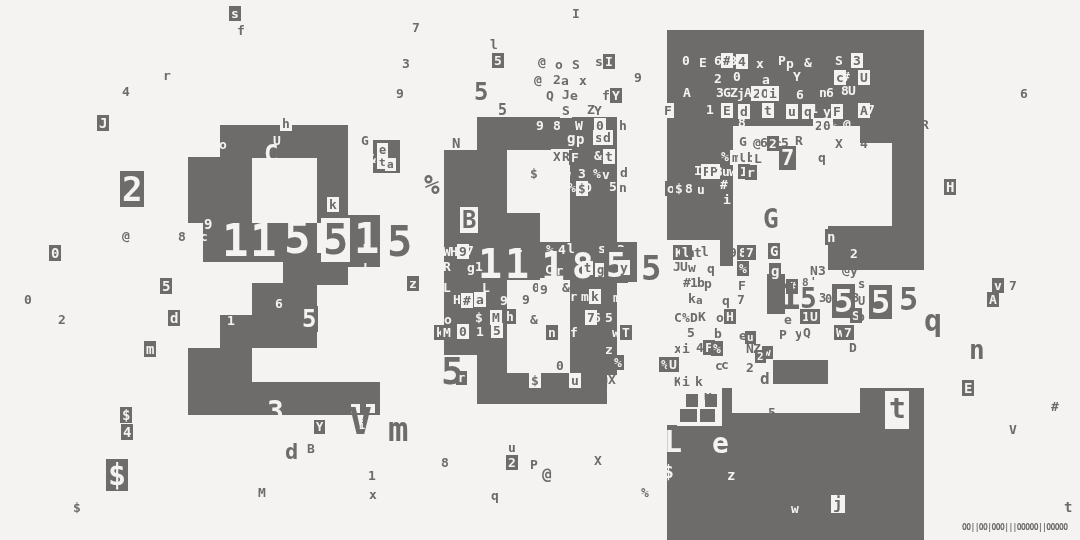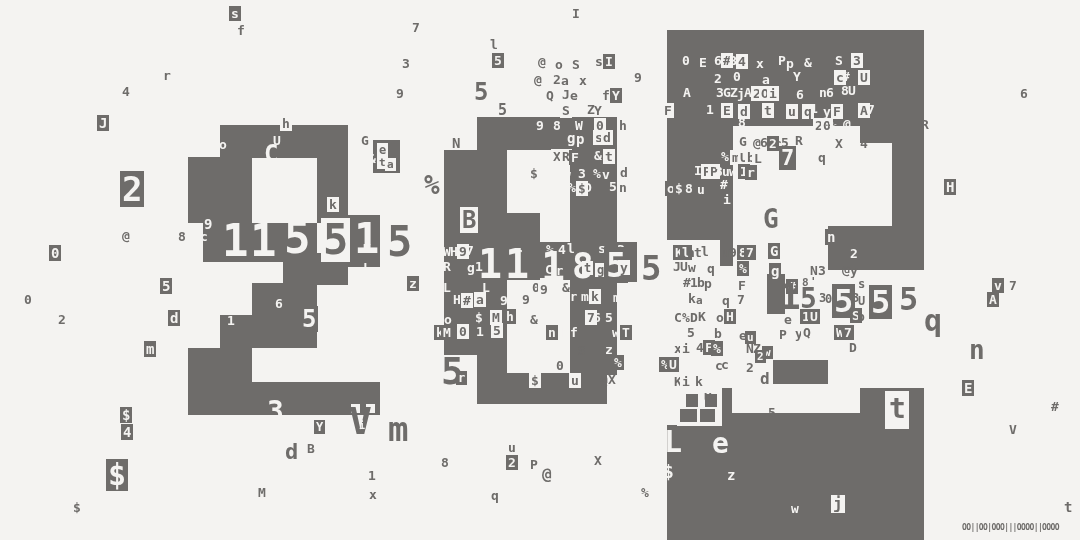--- a/index.html
+++ b/index.html
@@ -442,14 +442,14 @@
     <span class="glyph g-d" style="left: 921px; top: 118px; font-size: 13px; color: rgb(110, 108, 106);">R</span>
     <span class="glyph g-invw" style="left: 944px; top: 179px; font-size: 14px; color: rgb(244, 243, 241); background: rgb(110, 108, 106);">H</span>
     <span class="glyph g-invw" style="left: 992px; top: 278px; font-size: 13px; color: rgb(244, 243, 241); background: rgb(110, 108, 106);">v</span>
     <span class="glyph g-d" style="left: 1009px; top: 279px; font-size: 13px; color: rgb(110, 108, 106);">7</span>
     <span class="glyph g-invw" style="left: 987px; top: 292px; font-size: 13px; color: rgb(244, 243, 241); background: rgb(110, 108, 106);">A</span>
     <span class="glyph g-d" style="left: 969px; top: 337px; font-size: 26px; color: rgb(110, 108, 106);">n</span>
     <span class="glyph g-invw" style="left: 962px; top: 380px; font-size: 14px; color: rgb(244, 243, 241); background: rgb(110, 108, 106);">E</span>
     <span class="glyph g-d" style="left: 1051px; top: 400px; font-size: 13px; color: rgb(110, 108, 106);">#</span>
     <span class="glyph g-d" style="left: 1009px; top: 423px; font-size: 13px; color: rgb(110, 108, 106);">V</span>
     <span class="glyph g-d" style="left: 1064px; top: 500px; font-size: 14px; color: rgb(110, 108, 106);">t</span>
-    <span id="barcode" style="left: 962px; top: 524px; font-size: 8px; letter-spacing: -0.6px; color: rgb(110, 108, 106);">OO||OO|OOO|||OOOO||OOOO</span>
+    <span id="barcode" style="left: 962px; top: 524px; font-size: 8px; letter-spacing: -0.6px; color: rgb(110, 108, 106);">OO||OO|OOO|||OOOOO||OOOOO</span>
   </div>
 
 </body></html>

